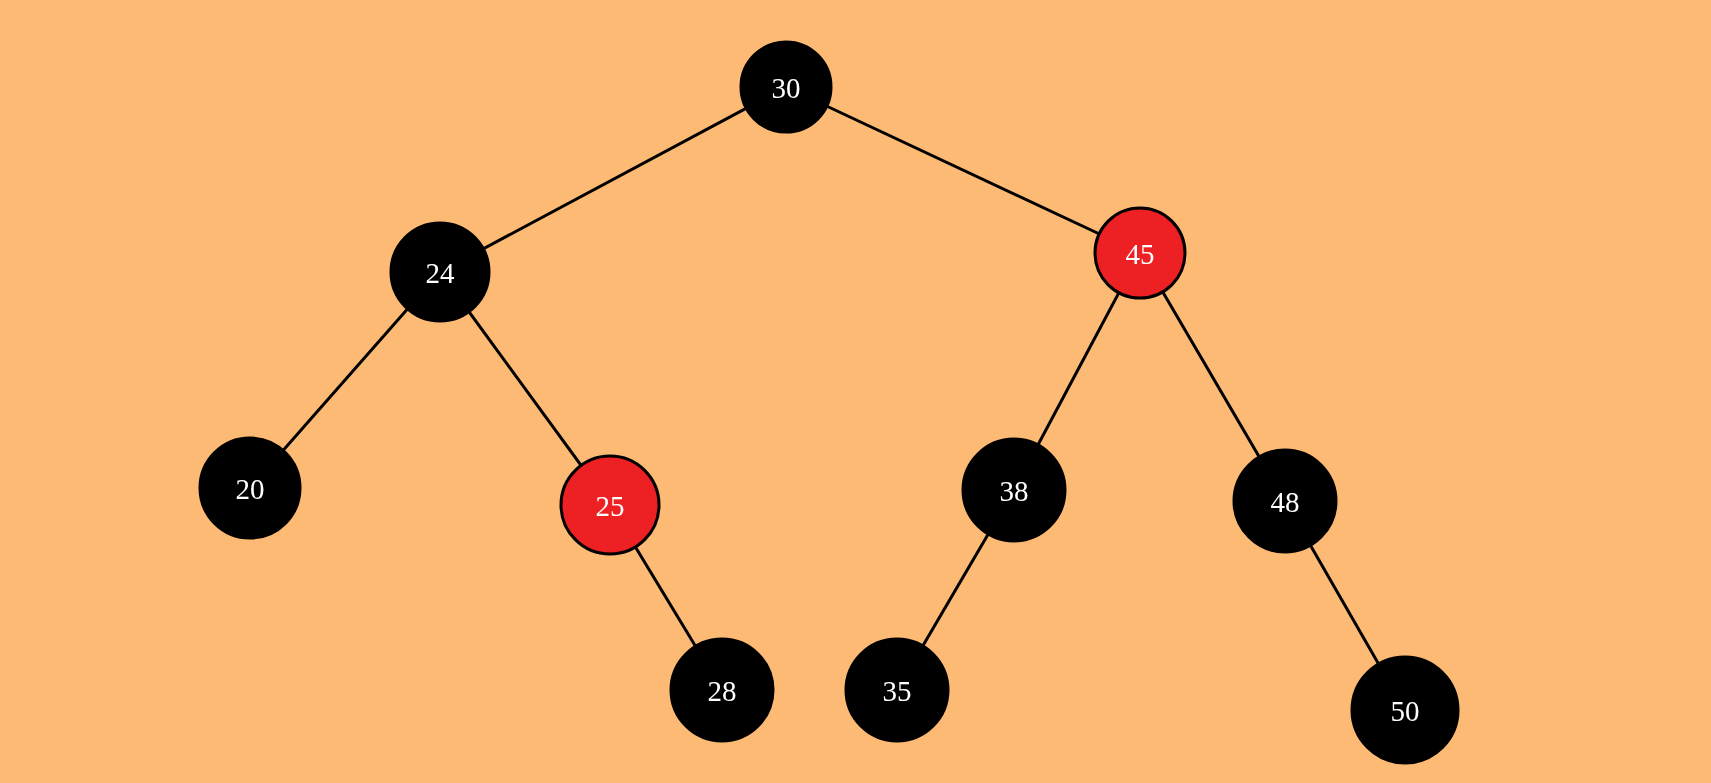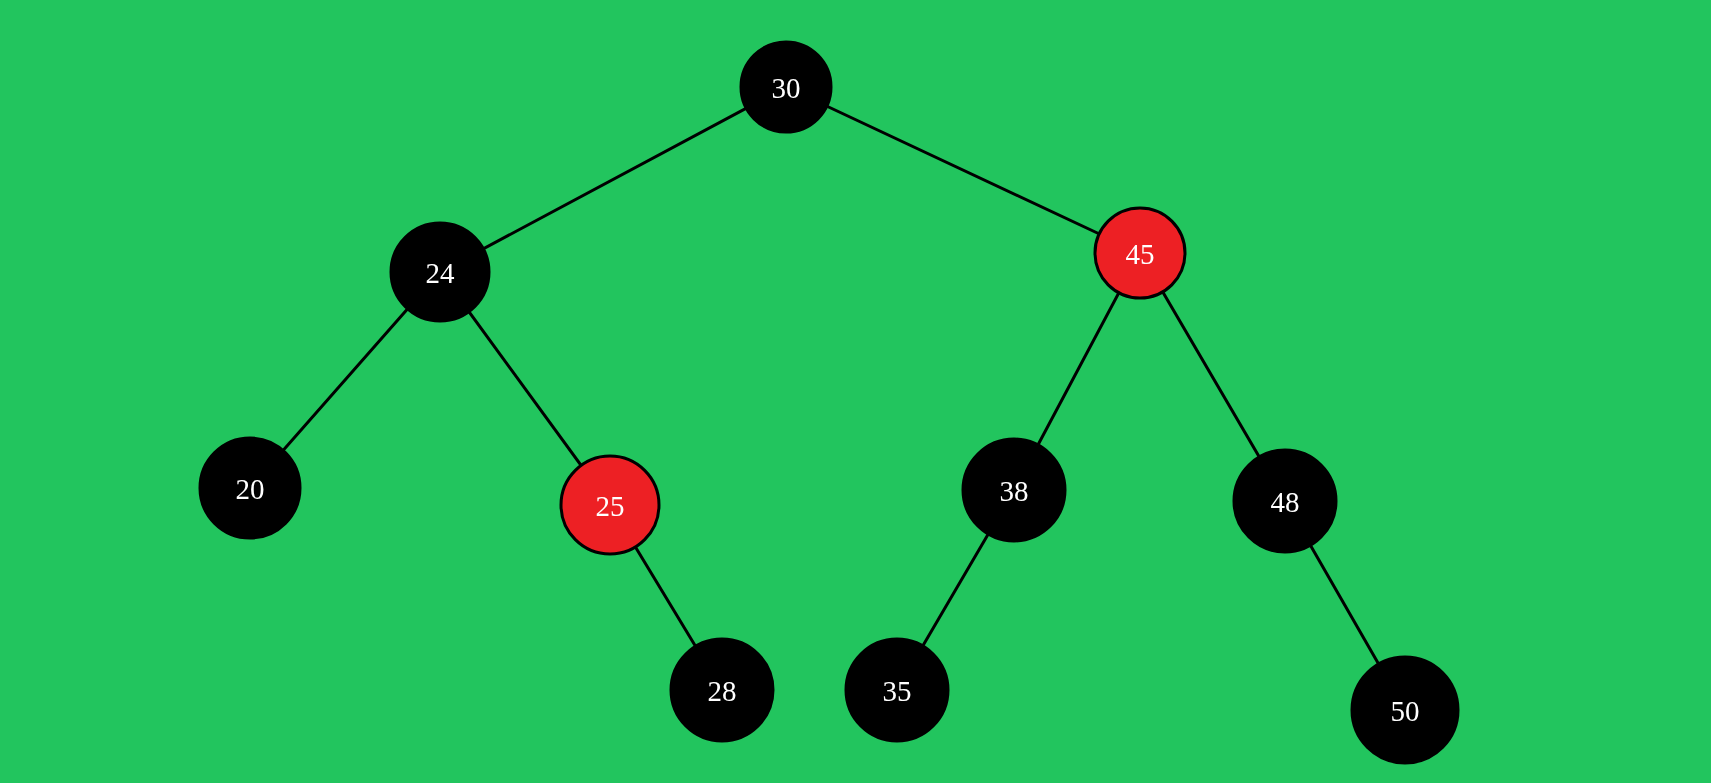--- a/index.html
+++ b/index.html
@@ -8,21 +8,21 @@
     padding: 0;
     background: #ffffff;
   }
   body {
     font-family: "Liberation Serif", "DejaVu Serif", serif;
   }
   #tree-canvas-wrap {
     position: relative;
     width: 1711px;
     height: 783px;
-    background: #22c55e;
+    background: #fdba74;
     overflow: hidden;
   }
   svg#tree-svg {
     position: absolute;
     top: 0;
     left: 0;
     width: 1711px;
     height: 783px;
     display: block;
   }

